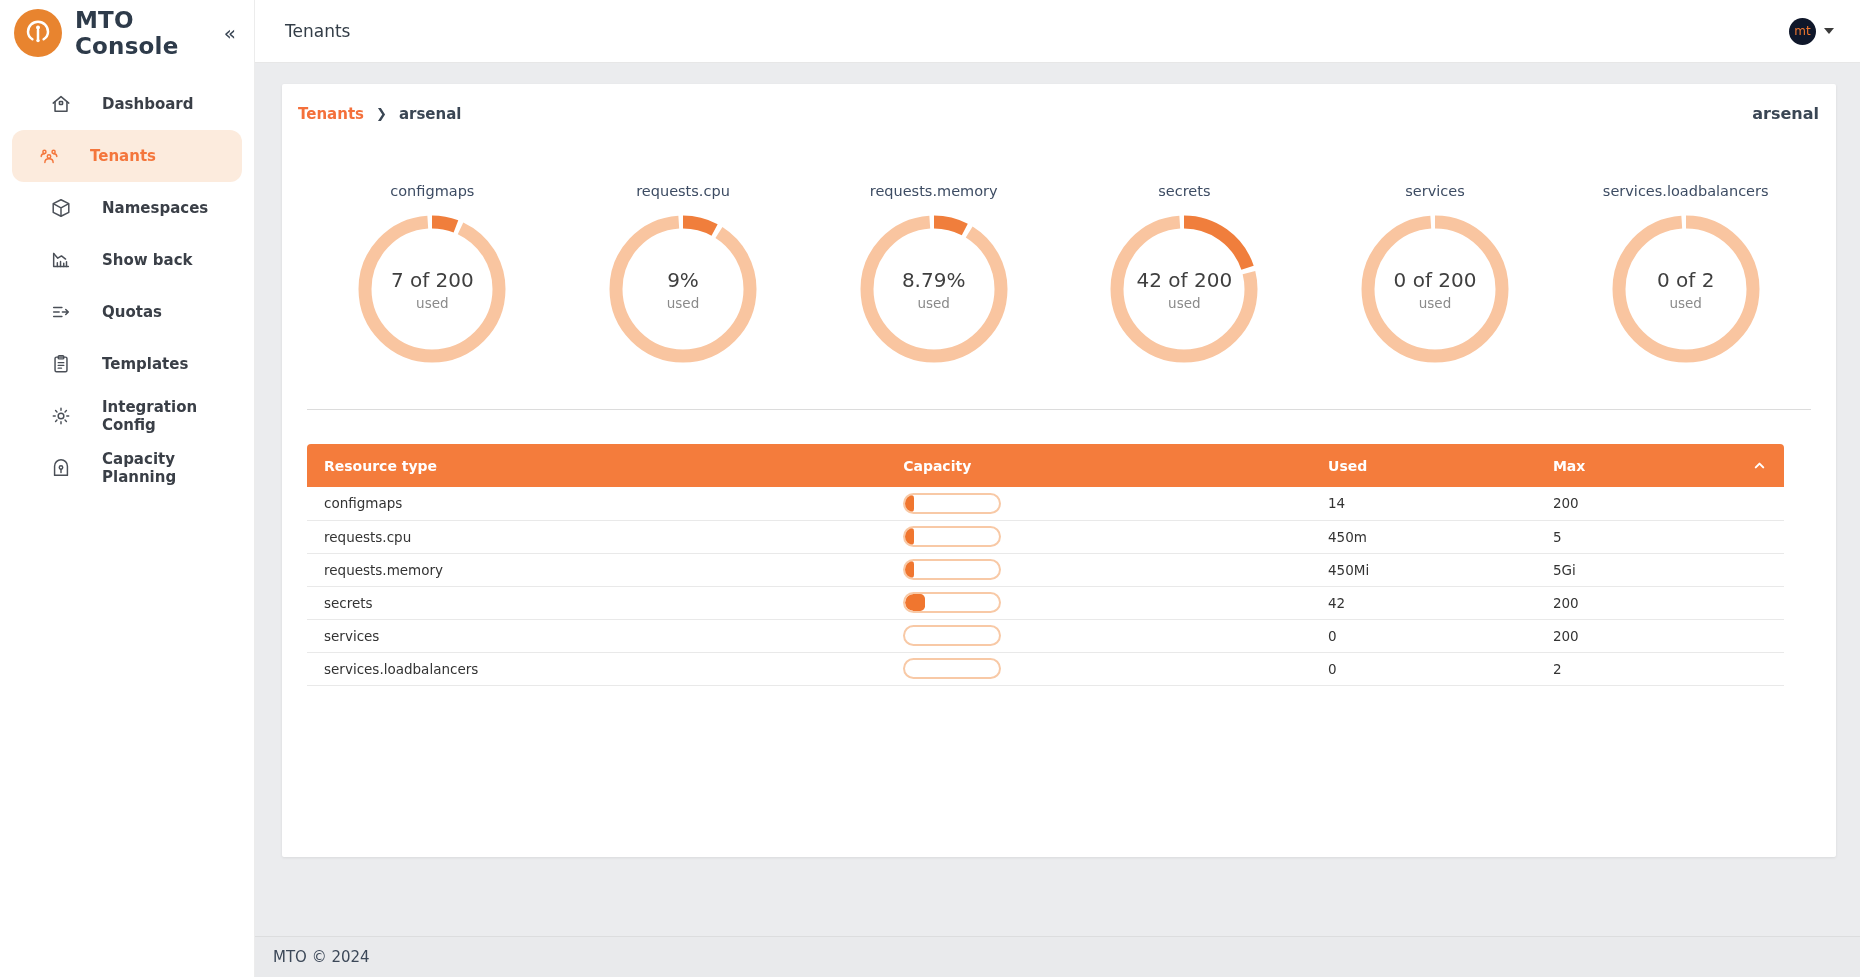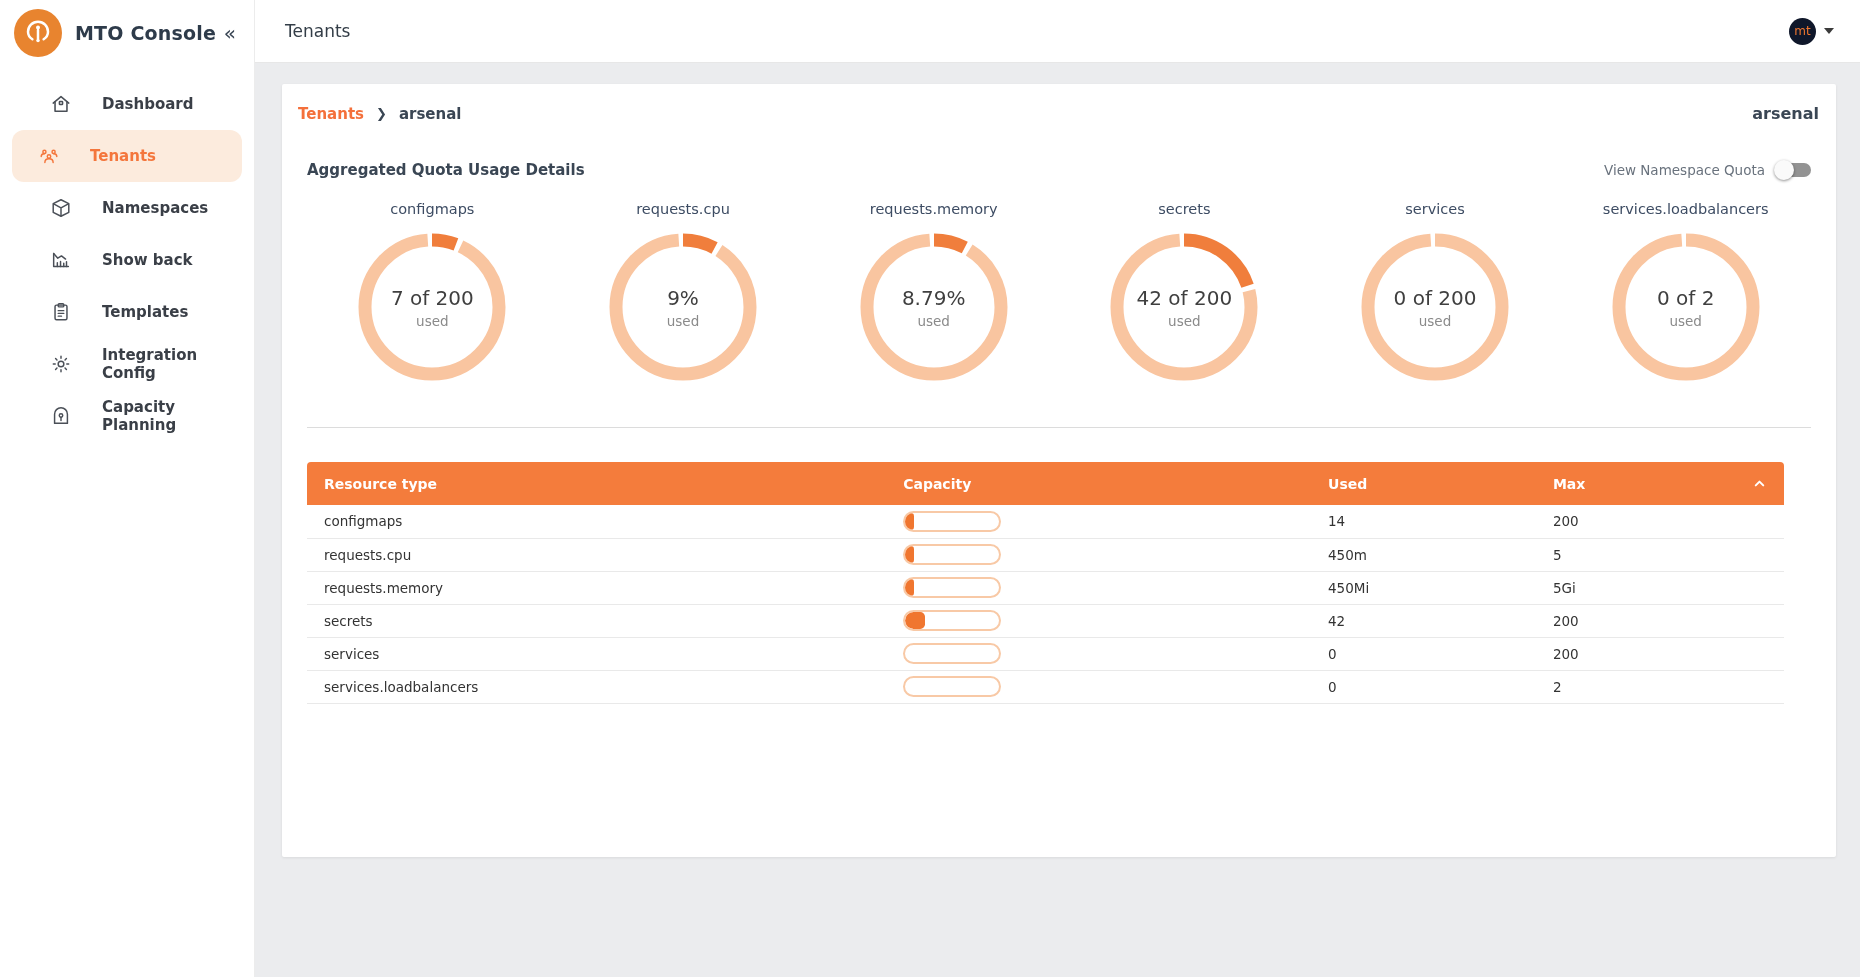--- a/index.html
+++ b/index.html
@@ -6,21 +6,21 @@
   html,body { width:1860px; height:977px; overflow:hidden;
     font-family:"DejaVu Sans","Liberation Sans",sans-serif; background:#ebecee; color:#3a4654; }
 
   
   .sidebar { position:fixed; left:0; top:0; width:255px; height:977px; background:#fff;
     border-right:1px solid #ececec; z-index:5; }
   .logo-row { display:flex; align-items:center; padding:10px 14px; height:66px; }
   .logo-circle { width:48px; height:48px; border-radius:50%; background:#e8842f;
     display:flex; align-items:center; justify-content:center; flex:0 0 48px; }
   .logo-circle svg { width:30px; height:30px; }
-  .app-title { font-size:19px; font-weight:bold; color:#2e3b4a; margin-left:13px; letter-spacing:.2px; }
+  .app-title { font-size:23px; font-weight:bold; color:#2e3b4a; margin-left:13px; letter-spacing:.2px; }
   .collapse-btn { margin-left:auto; font-size:20px; color:#3a4654; cursor:pointer; line-height:1; padding:2px 4px; }
   .nav { margin-top:12px; }
   .nav-item { display:flex; align-items:center; height:52px; padding-left:50px; cursor:pointer;
     color:#3a3f47; font-size:15px; font-weight:600; }
   .nav-item .nav-icon { width:22px; height:22px; margin-right:30px; color:#4a4f57; display:flex; }
   .nav-item .nav-icon svg { width:22px; height:22px; }
   .nav-item.active { background:#fcebdd; border-radius:12px; margin:0 12px; padding-left:26px; color:#f4763c; }
   .nav-item.active .nav-icon { color:#f4763c; }
 
   
@@ -145,20 +145,29 @@
             <path d="M4 5v14h16"></path>
             <path d="M4 5l4.5 5 4-2.5L17 11"></path>
             <path d="M8 19v-4M11.5 19v-5.5M15 19v-3.5M18 19v-5"></path>
           </svg>
         </span>
     <span>Show back</span>
       </div>
       <div class="nav-item">
         <span class="nav-icon">
           <svg viewBox="0 0 24 24" fill="none" stroke="currentColor" stroke-width="1.6" stroke-linecap="round" stroke-linejoin="round">
+            <path d="M4 7h9M4 12h6M4 17h9"></path>
+            <path d="M13.5 12H20M17.2 9.2 20 12l-2.8 2.8"></path>
+          </svg>
+        </span>
+    <span>Quotas</span>
+      </div>
+      <div class="nav-item">
+        <span class="nav-icon">
+          <svg viewBox="0 0 24 24" fill="none" stroke="currentColor" stroke-width="1.6" stroke-linecap="round" stroke-linejoin="round">
             <rect x="5.5" y="4.5" width="13" height="16" rx="1.6"></rect>
             <rect x="9" y="3" width="6" height="3.4" rx="1"></rect>
             <path d="M9 10.5h6M9 13.5h6M9 16.5h3.5"></path>
           </svg>
         </span>
     <span>Templates</span>
       </div>
       <div class="nav-item">
         <span class="nav-icon">
           <svg viewBox="0 0 24 24" fill="none" stroke="currentColor" stroke-width="1.6" stroke-linecap="round">
@@ -194,29 +203,20 @@
   <div class="content">
     <section class="card">
       <div class="crumb-row">
         <span class="crumb-root">Tenants</span>
         <span class="crumb-sep">❯</span>
         <span class="crumb-current">arsenal</span>
         <span class="crumb-right">arsenal</span>
       </div>
 
       <div class="panel">
-        <div class="panel-head">
-          <span class="section-title">Aggregated Quota Usage Details</span>
-          <div class="toggle-wrap">
-            <span class="toggle-label">View Namespace Quota</span>
-            <span class="switch">
-                <span class="knob"></span>
-              </span>
-          </div>
-        </div>
 
         <div class="donut-row">
             <div class="donut">
               <div class="donut-title">configmaps</div>
      <div class="donut-chart">
        <svg width="152" height="152" viewBox="0 0 152 152">
          <g transform="rotate(-90 76 76)">
            <circle cx="76" cy="76" r="67" fill="none" stroke="#f9c5a0" stroke-width="13" stroke-dasharray="386.50527649036 420.97341558103227" stroke-dashoffset="-29.468139090672263"></circle>
            <circle cx="76" cy="76" r="67" fill="none" stroke="#f07e3c" stroke-width="13" stroke-dasharray="24.468139090672263 420.97341558103227"></circle>
          </g>
@@ -363,13 +363,16 @@
      <td>0</td>
      <td>2</td>
      <td></td>
               </tr>
             </tbody>
         </table>
       </div>
     </section>
   </div>
 
+  <footer class="footer">
+    <span>MTO © 2024</span>
+  </footer>
 </div>
 
 </body></html>

